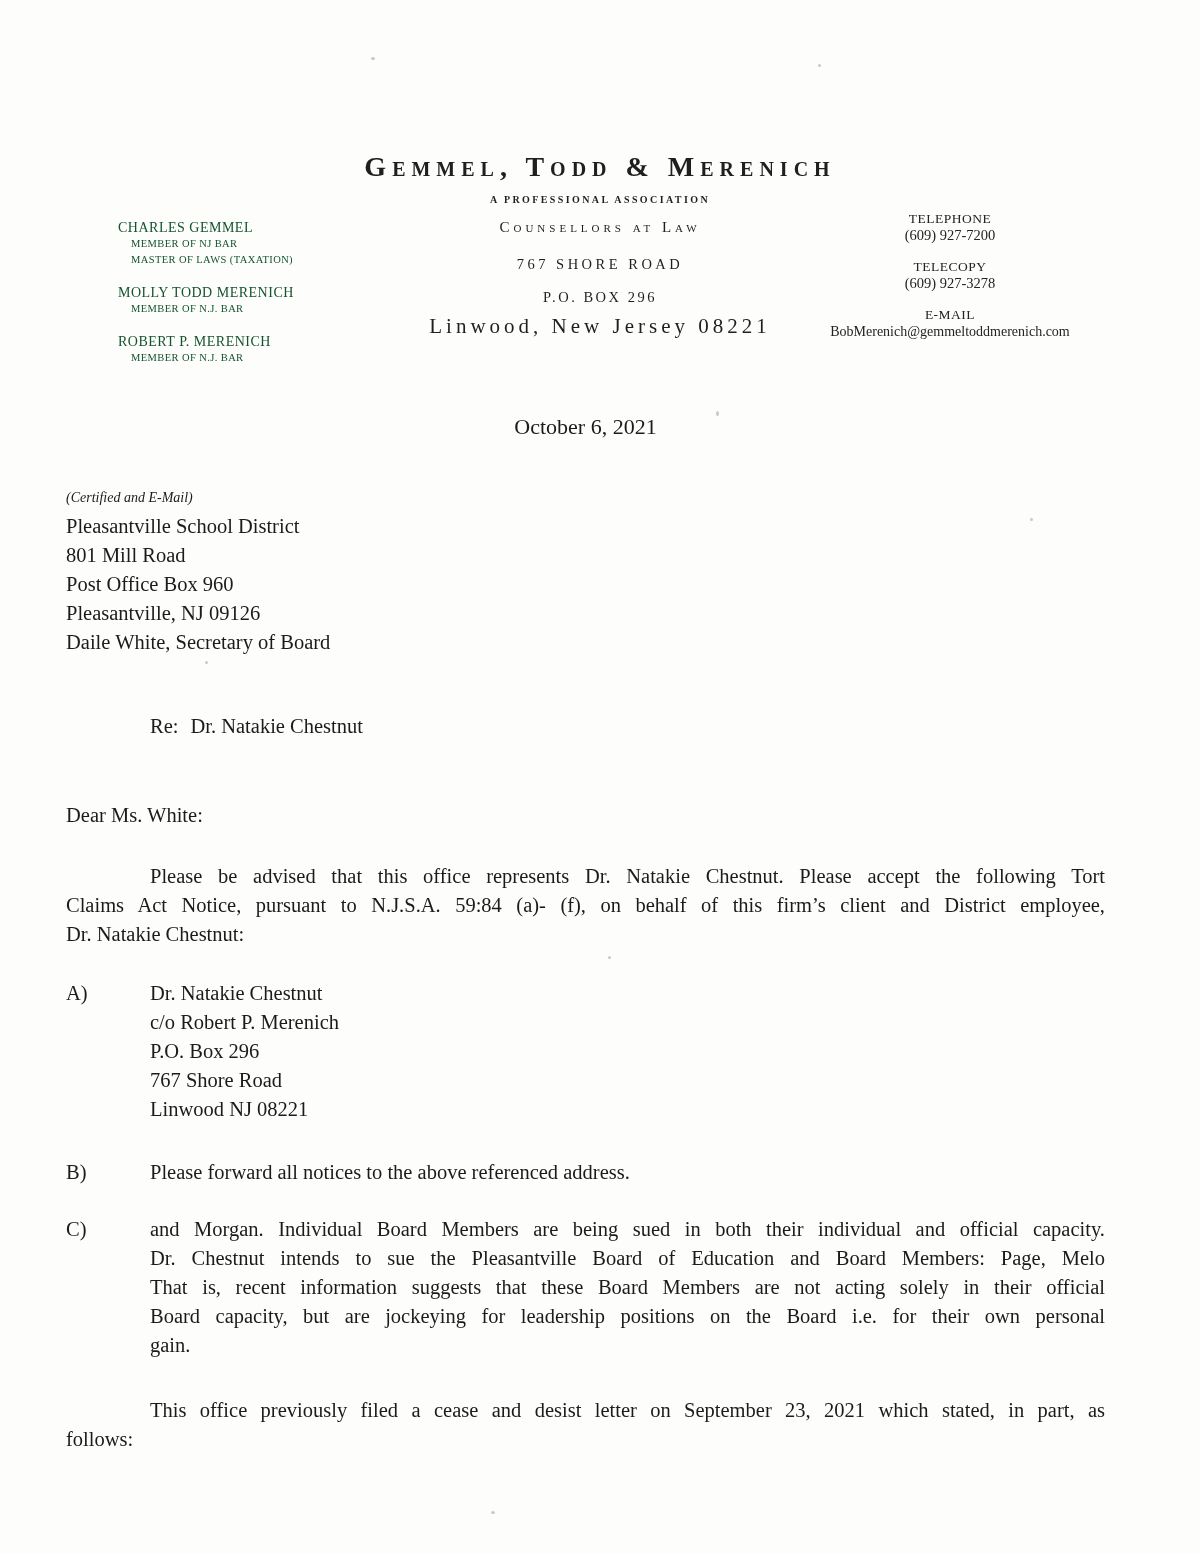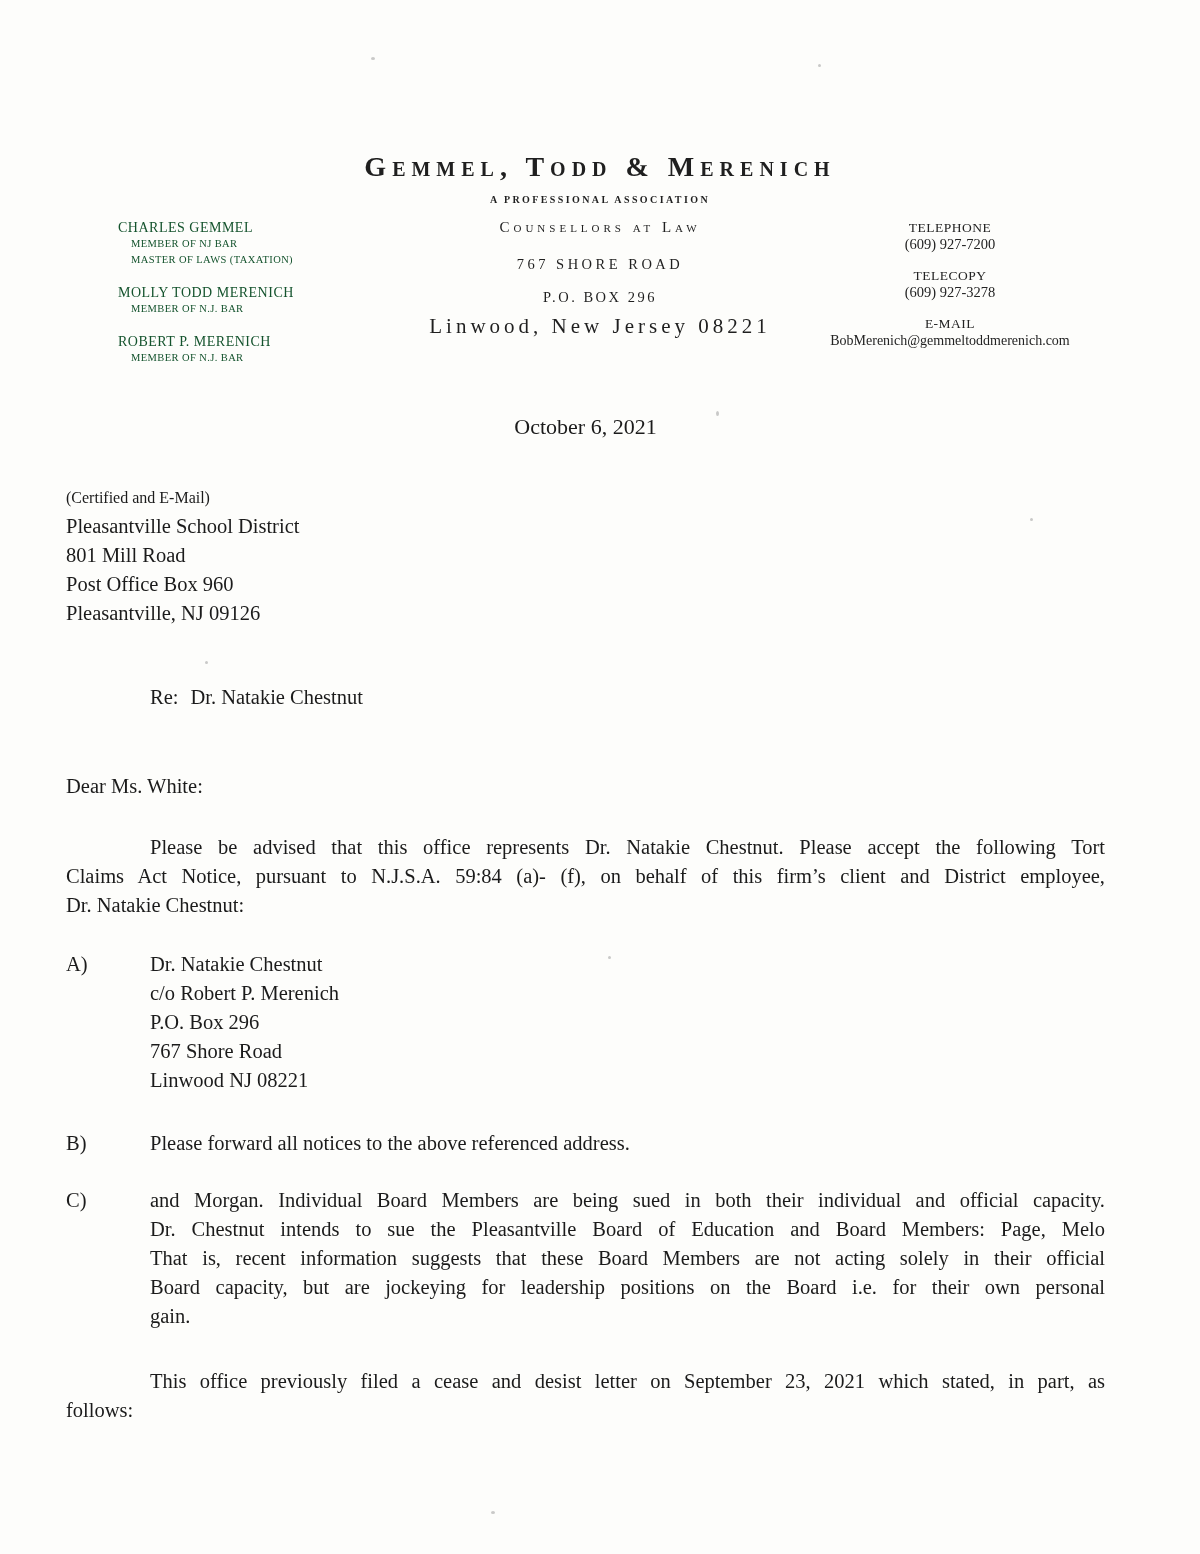--- a/index.html
+++ b/index.html
@@ -21,31 +21,31 @@
   .firm-tagline{margin-top:11px;font-size:15px;line-height:21px;font-variant:small-caps;letter-spacing:4px;}
   .firm-street{margin-top:18px;font-size:14.5px;line-height:16px;letter-spacing:3.5px;}
   .firm-pobox{margin-top:17px;font-size:14.5px;line-height:16px;letter-spacing:2.5px;}
   .firm-city{margin-top:9px;font-size:21px;line-height:24px;letter-spacing:4px;}
 
   .lh-attorneys{position:absolute;left:118px;top:219px;color:#14532d;}
   .attorney{margin-bottom:16px;}
   .attorney-name{font-size:14px;line-height:17px;letter-spacing:.5px;}
   .attorney-cred{font-size:10.5px;line-height:16px;letter-spacing:.4px;padding-left:13px;}
 
-  .lh-contact{position:absolute;left:800px;width:300px;top:220px;text-align:center;color:#232323;}
+  .lh-contact{position:absolute;left:800px;width:300px;top:211px;text-align:center;color:#232323;}
   .contact-group{margin-bottom:15px;}
   .contact-label{font-size:13.5px;line-height:16px;letter-spacing:.5px;}
   .contact-value{font-size:14.5px;line-height:17px;}
   .contact-group:last-child .contact-value{font-size:14px;}
 
   
   .body-area{padding:0 95px 0 66px;font-size:20.5px;line-height:29px;}
   .date-line{margin-top:23px;text-align:center;font-size:22px;line-height:24px;}
   .recipient{margin-top:44px;}
-  .delivery{font-size:16px;line-height:29px;}
+  .delivery{font-size:14px;line-height:29px;font-style:italic;}
   .re-line{margin-top:55px;padding-left:84px;}
   .re-subject{padding-left:12px;}
   .salutation{margin-top:60px;}
 
   .par{margin:0;}
   .opening{margin-top:32px;}
   .jline{text-align:justify;text-align-last:justify;}
   .jline.last{text-align-last:left;}
   .indent{text-indent:84px;margin-top:24px;}
   .citation{}
@@ -112,20 +112,21 @@
   <main class="body-area">
 
     <div class="date-line">October 6, 2021</div>
 
     <div class="recipient">
       <div class="delivery">(Certified and E-Mail)</div>
       <div>Pleasantville School District</div>
       <div>801 Mill Road</div>
       <div>Post Office Box 960</div>
       <div>Pleasantville, NJ 09126</div>
+      <div>Daile White, Secretary of Board</div>
     </div>
 
     <div class="re-line">
       <span>Re:</span><span class="re-subject">Dr. Natakie Chestnut</span>
     </div>
 
     <div class="salutation">Dear Ms. White:</div>
 
     <div class="par opening">
       <div class="jline indent">Please be advised that this office represents Dr. Natakie Chestnut. Please accept the following Tort</div>

